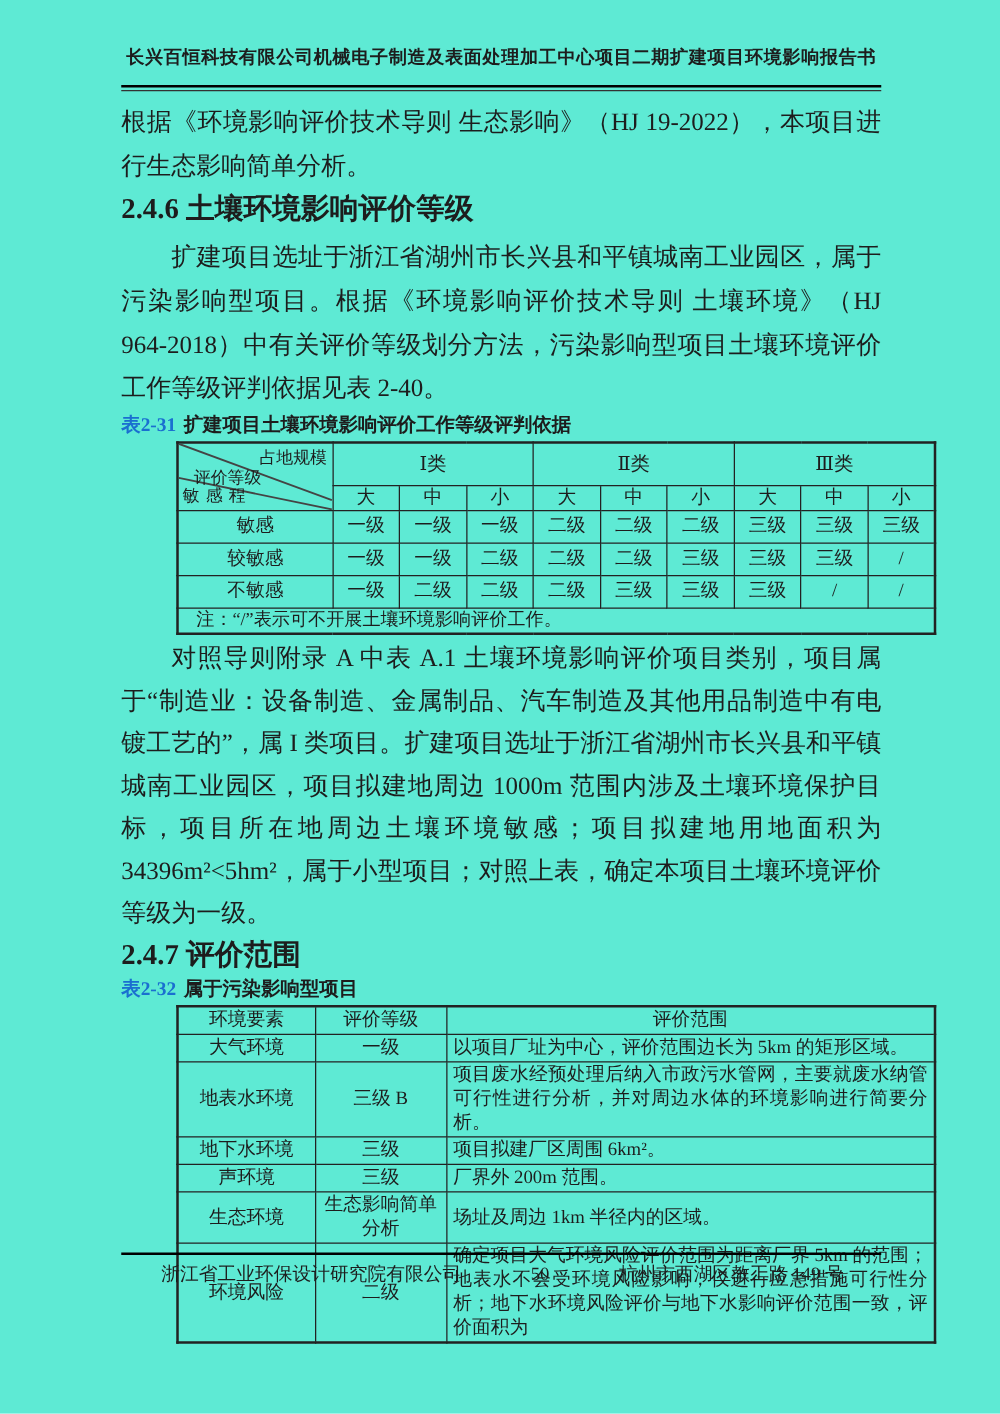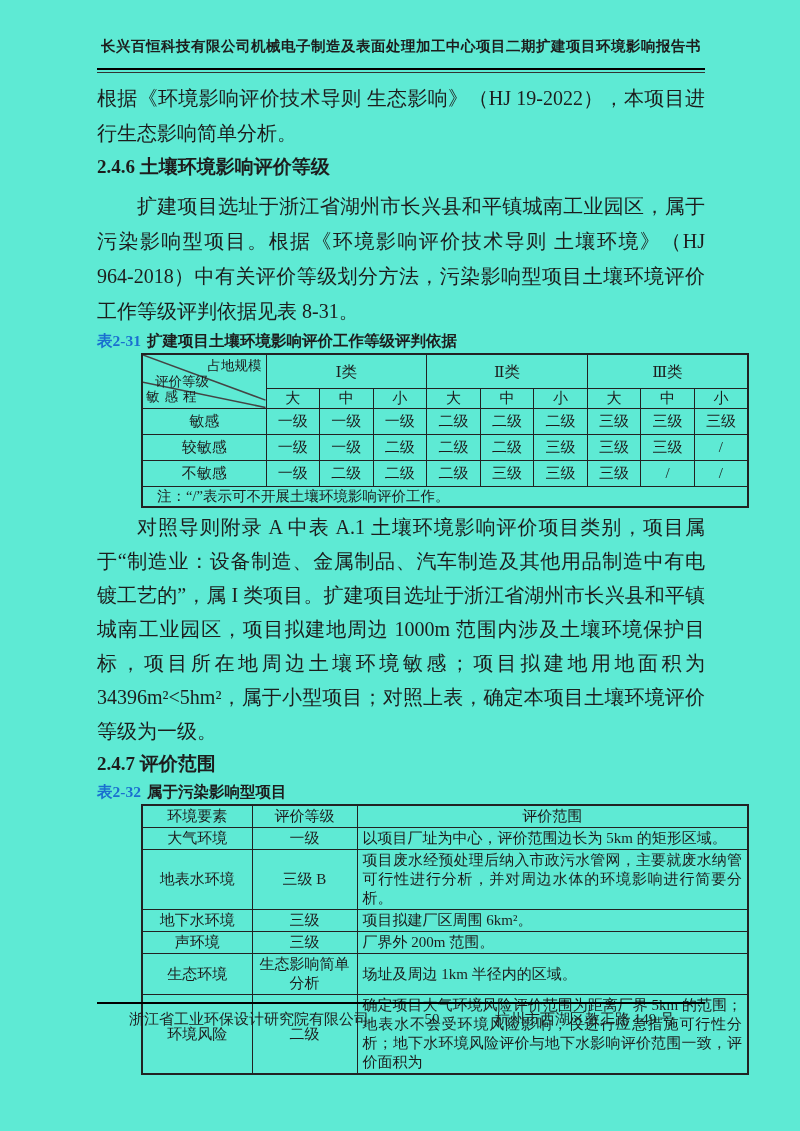--- a/index.html
+++ b/index.html
@@ -13,21 +13,21 @@
   .content { padding:36px 95px 0 97px; }
 
   .doc-title { font-size:14.5px; font-weight:700; text-align:center; letter-spacing:.5px; line-height:20px; }
   .head-rule { margin-top:12px; height:5px; border-top:2.6px solid #000; border-bottom:1.2px solid #333; }
 
   p.body { font-size:20px; line-height:35px; text-align:justify; margin-top:8px; }
   p.body.tight { line-height:34px; margin-top:2px; }
   p.noindent { text-indent:0; }
   .indent { text-indent:2em; }
 
-  h2.sec { font-size:19px; font-weight:700; line-height:28px; margin-top:2px; }
+  h2.sec { font-size:23px; font-weight:700; line-height:28px; margin-top:2px; }
 
   .caption { text-align:left; font-size:15.5px; font-weight:700; line-height:20px; margin-top:2px; }
   .caption .num { margin-right:6px; }
 
   table { border-collapse:collapse; width:100%; margin-top:2px; table-layout:fixed; }
   table, td { border:1px solid #222; }
   table { border-width:2px;margin-left:44px; }
   td { text-align:center; vertical-align:middle; font-size:15px; line-height:19px; padding:0 2px; }
 
   
@@ -59,21 +59,21 @@
 <div class="page">
   <div class="content">
 
     <div class="doc-title">长兴百恒科技有限公司机械电子制造及表面处理加工中心项目二期扩建项目环境影响报告书</div>
     <div class="head-rule"></div>
 
     <p class="body noindent">根据《环境影响评价技术导则 生态影响》（HJ 19-2022），本项目进行生态影响简单分析。</p>
 
     <h2 class="sec">2.4.6 土壤环境影响评价等级</h2>
 
-    <p class="body indent">扩建项目选址于浙江省湖州市长兴县和平镇城南工业园区，属于污染影响型项目。根据《环境影响评价技术导则 土壤环境》（HJ 964-2018）中有关评价等级划分方法，污染影响型项目土壤环境评价工作等级评判依据见表 8-31。</p>
+    <p class="body indent">扩建项目选址于浙江省湖州市长兴县和平镇城南工业园区，属于污染影响型项目。根据《环境影响评价技术导则 土壤环境》（HJ 964-2018）中有关评价等级划分方法，污染影响型项目土壤环境评价工作等级评判依据见表 2-40。</p>
 
     <div class="caption">
       <span class="num" style="color:#1a6fd0">表2-31</span><span>扩建项目土壤环境影响评价工作等级评判依据</span>
     </div>
 
     <table class="t31">
       <colgroup>
         <col class="c0">
           <col>
           <col>

